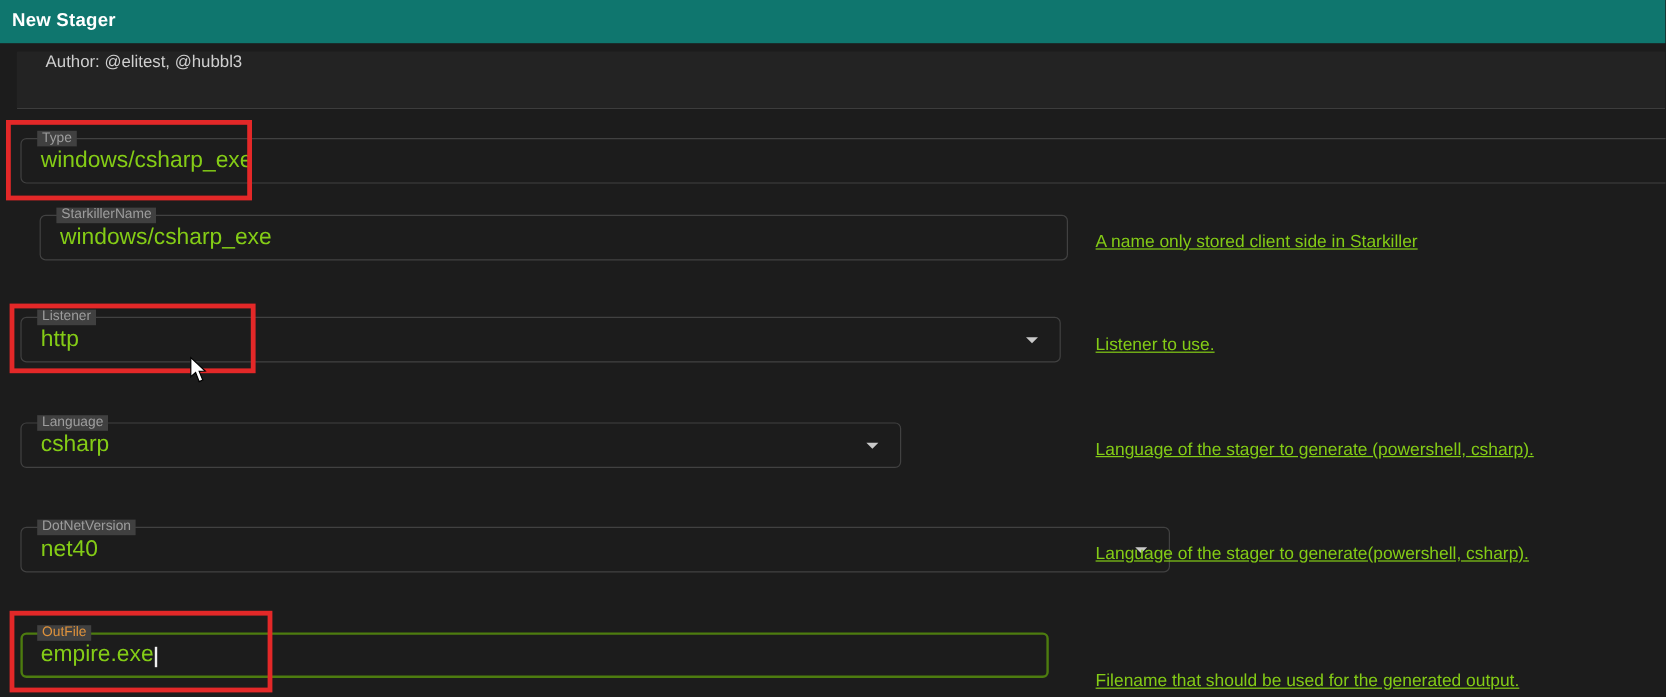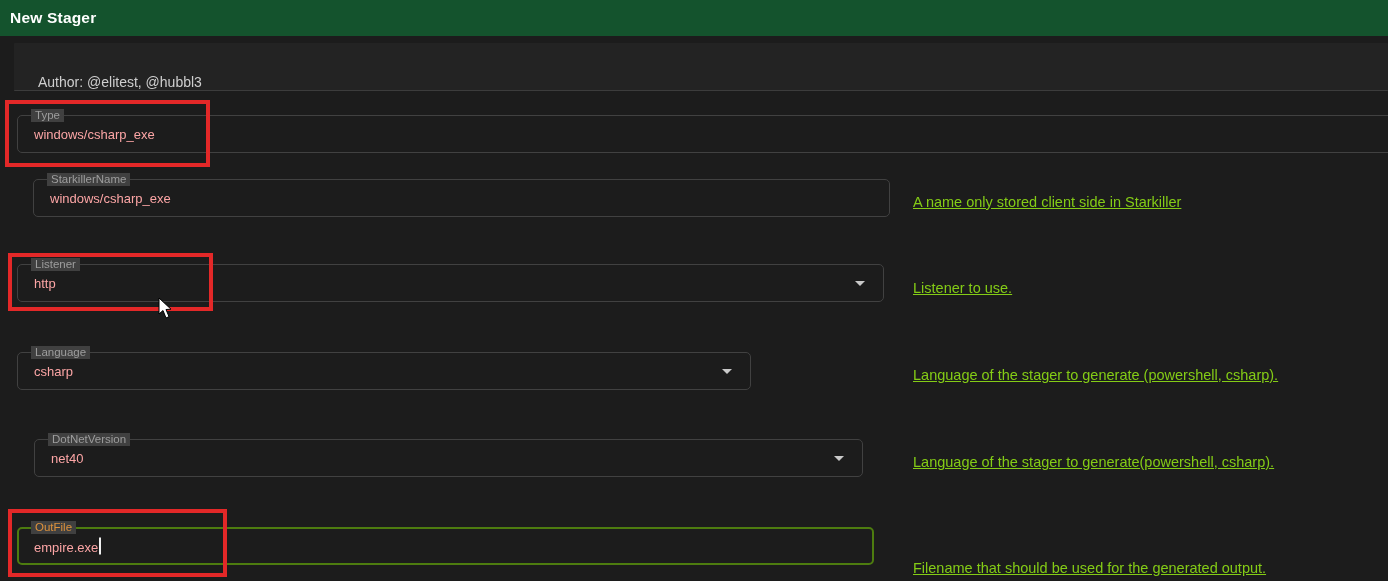--- a/index.html
+++ b/index.html
@@ -5,44 +5,44 @@
   html,body{margin:0;padding:0;}
   body{
     width:1388px;height:581px;position:relative;overflow:hidden;
     background:#1c1c1c;
     font-family:"Liberation Sans", sans-serif;
     -webkit-font-smoothing:antialiased;
   }
   
   .titlebar{
     position:absolute;left:0;top:0;width:1388px;height:36px;
-    background:#14532d;display:flex;align-items:center;
+    background:#0f766e;display:flex;align-items:center;
   }
   .titlebar .title{
     margin-left:10px;color:#ffffff;font-size:15.5px;font-weight:bold;letter-spacing:.2px;
   }
   
   .author-panel{
     position:absolute;left:14px;top:43px;right:0;height:47px;
     background:#232323;border-bottom:1px solid #3c3c3c;border-radius:1px;
-    display:flex;align-items:flex-end;
+    display:flex;align-items:flex-start;
   }
   .author-panel .author-text{margin-left:24px;color:#cfcfcf;font-size:14px;}
   
   .field{
     position:absolute;height:38px;border:1px solid #414141;border-radius:5px;
     box-sizing:border-box;background:transparent;
   }
   .field .flabel{
     position:absolute;top:-7px;left:13px;padding:0 4px;background:#404040;
     font-size:11.5px;line-height:13px;color:#9d9d9d;white-space:nowrap;
   }
   .field .fvalue{
     position:absolute;left:16px;top:50%;transform:translateY(-50%);
-    font-size:13px;color:#fca5a5;white-space:nowrap;
+    font-size:19px;color:#84cc16;white-space:nowrap;
   }
   .field.focused{border:2px solid #4d7c0f;}
   .field.focused .flabel{color:#de923c;top:-8px;left:12px;}
   .field.focused .fvalue{left:15px;}
   .caret{
     display:inline-block;width:2px;height:17px;background:#efefef;
     vertical-align:text-bottom;margin-left:1px;
   }
   .dd-arrow{
     position:absolute;right:18px;top:50%;margin-top:-2px;width:0;height:0;
@@ -87,21 +87,21 @@
 </div>
 <div class="helper" style="top:279px;">Listener to use.</div>
 
 <div class="field" style="left:17px;top:352px;width:734px;">
   <span class="flabel">Language</span>
   <span class="fvalue">csharp</span>
   <span class="dd-arrow"></span>
 </div>
 <div class="helper" style="top:366px;">Language of the stager to generate (powershell, csharp).</div>
 
-<div class="field" style="left:34px;top:439px;width:829px;">
+<div class="field" style="left:17px;top:439px;width:958px;">
   <span class="flabel">DotNetVersion</span>
   <span class="fvalue">net40</span>
   <span class="dd-arrow"></span>
 </div>
 <div class="helper" style="top:453px;">Language of the stager to generate(powershell, csharp).</div>
 
 <div class="field focused" style="left:17px;top:527px;width:857px;">
   <span class="flabel">OutFile</span>
   <span class="fvalue"><span>empire.exe</span><span class="caret"></span></span>
 </div>

